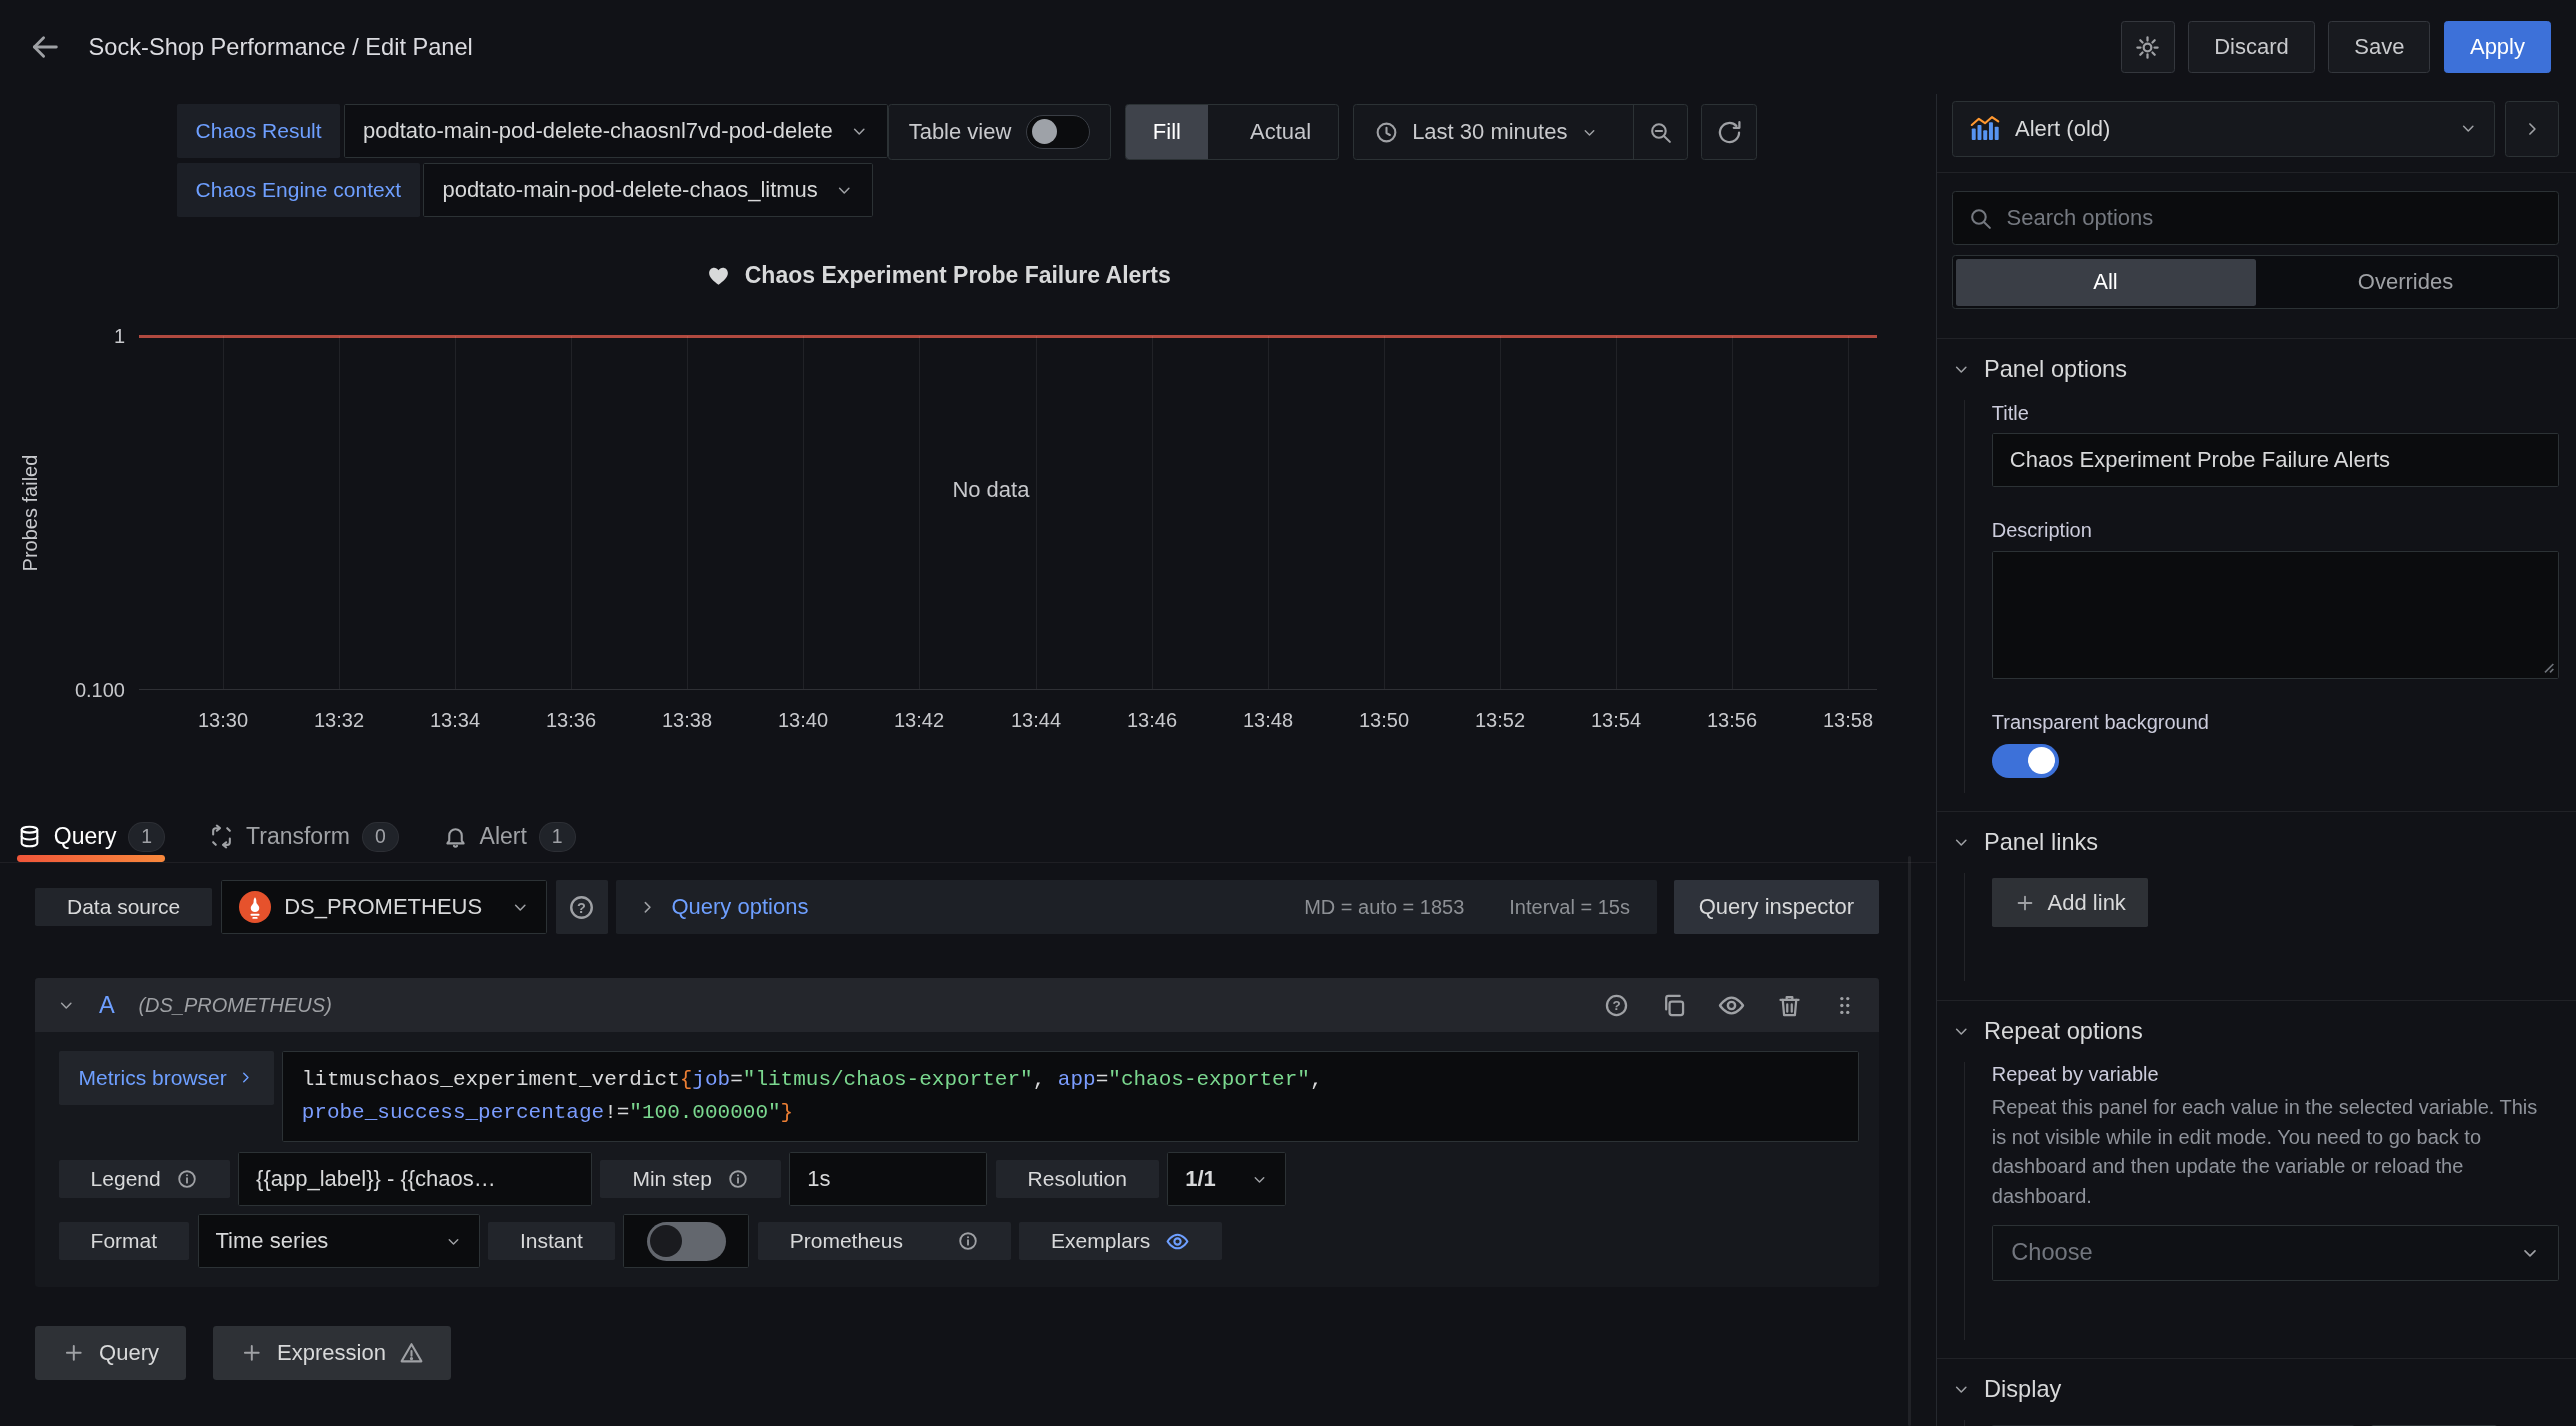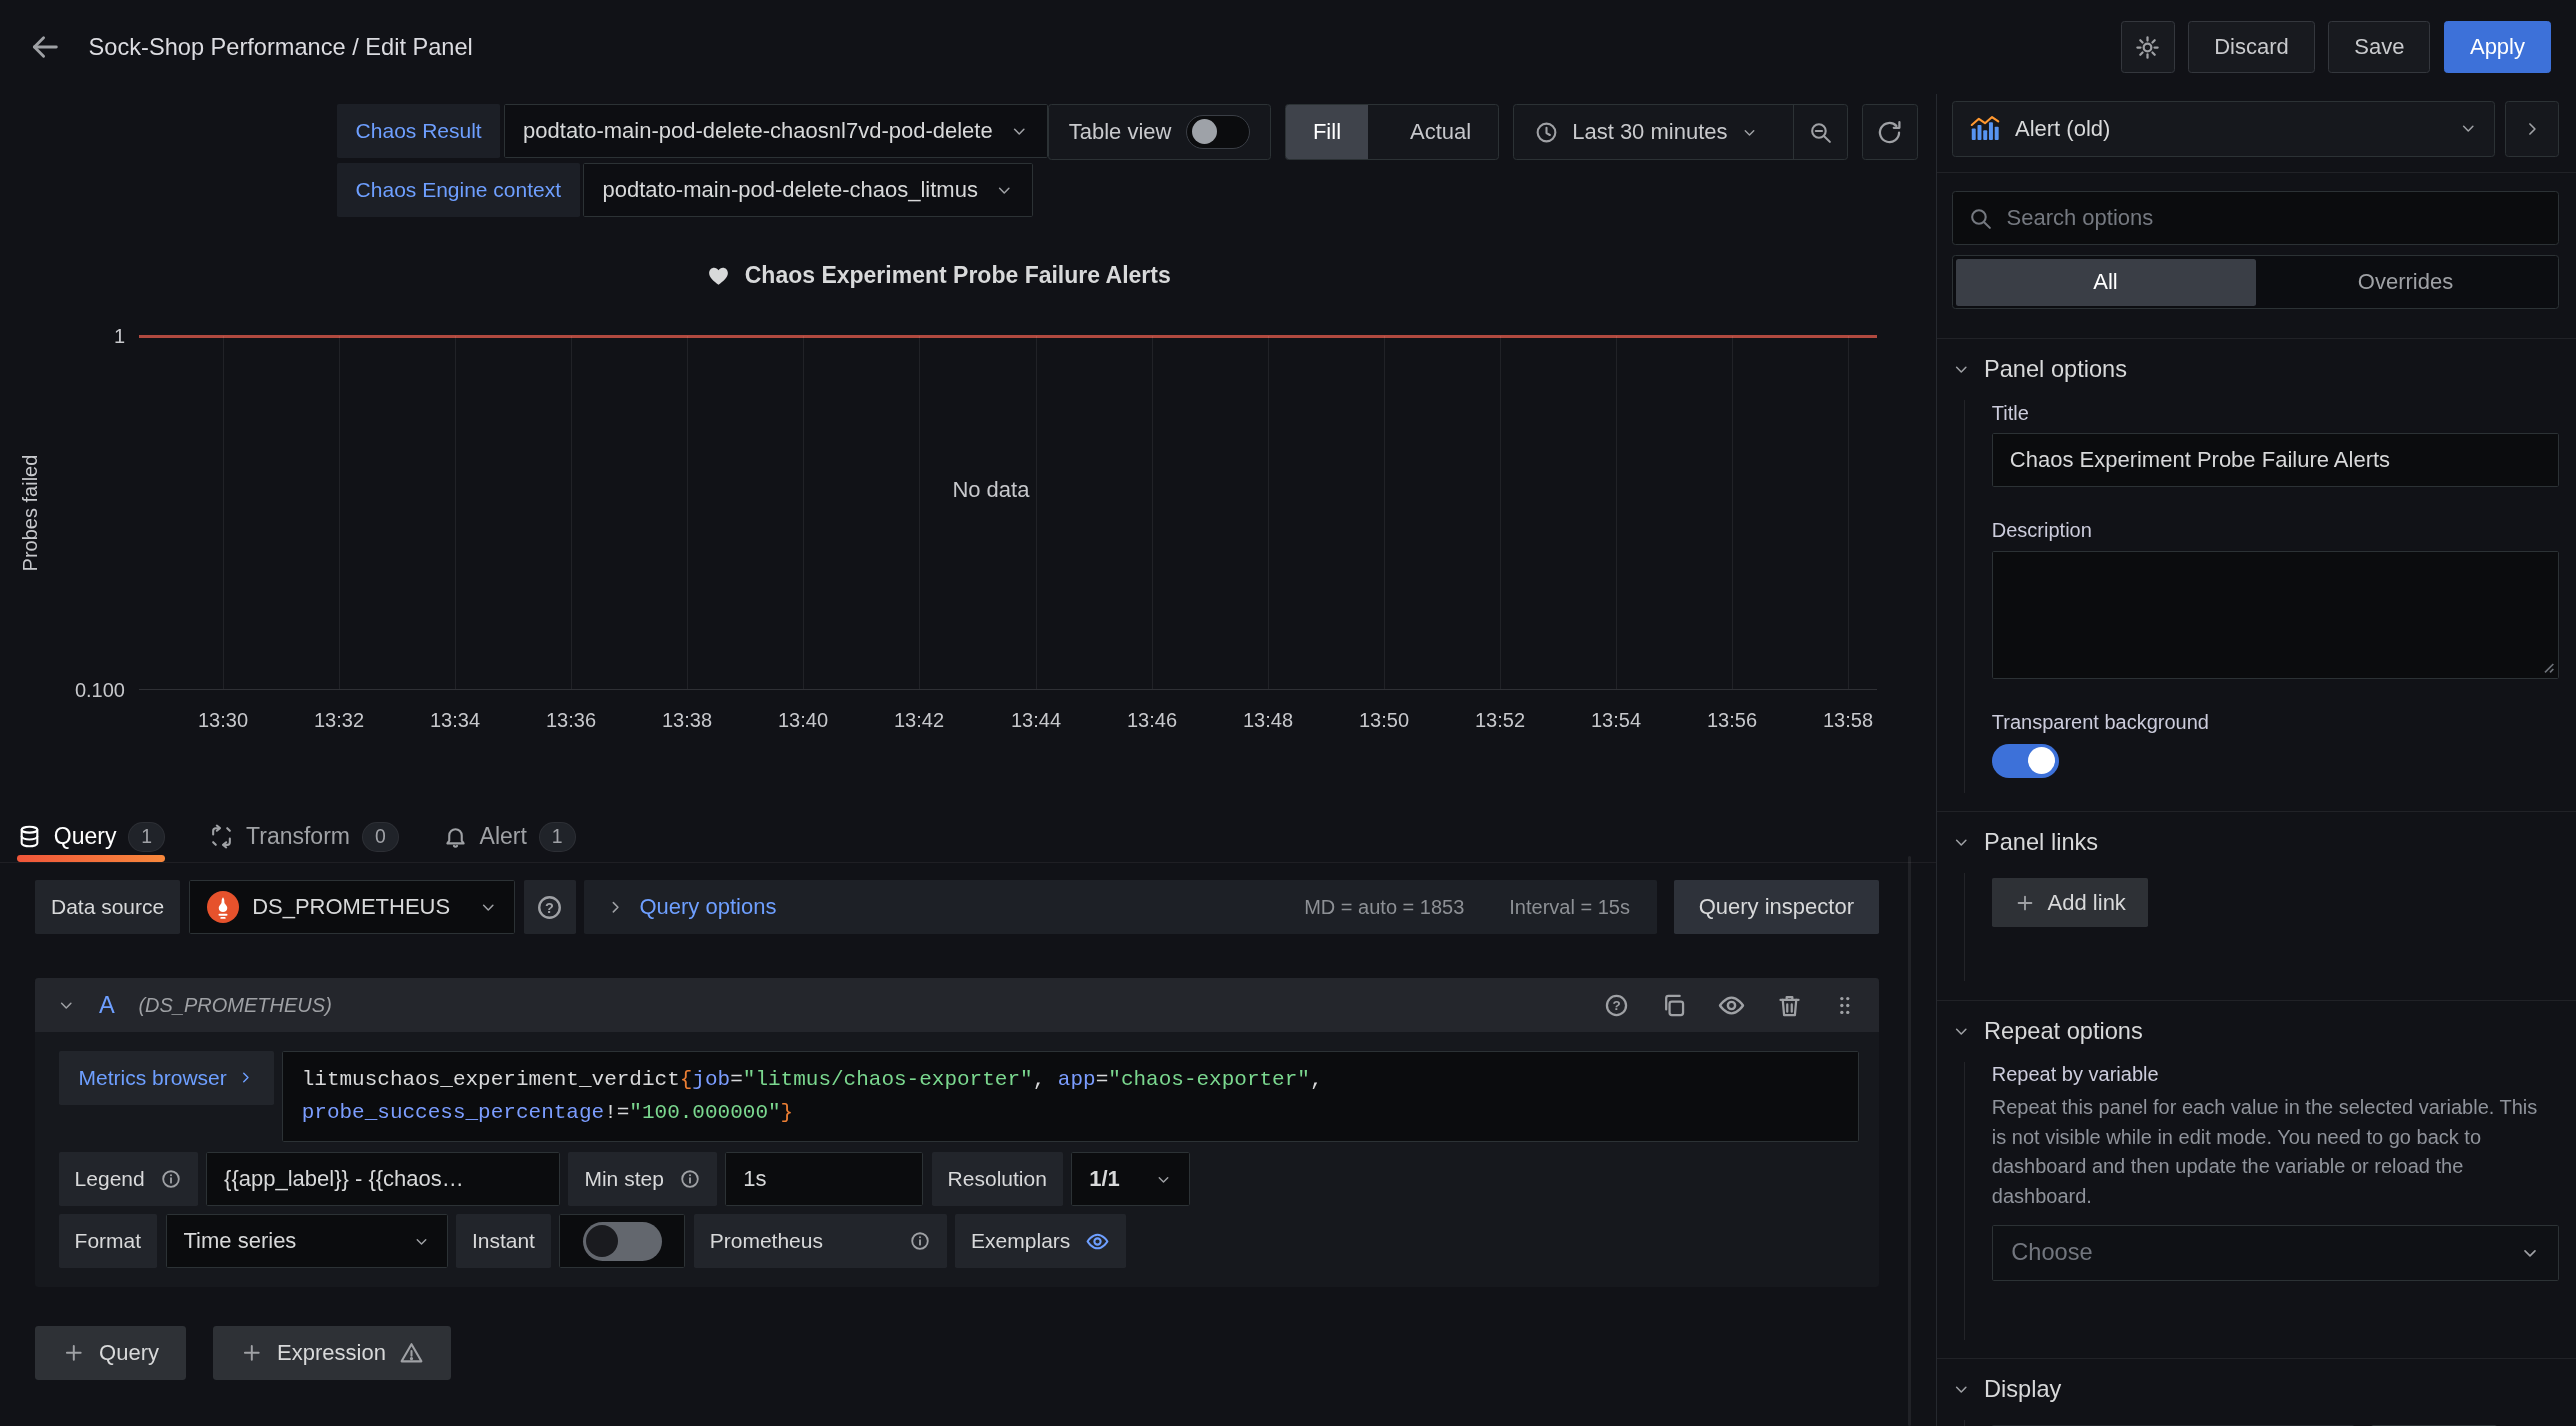--- a/index.html
+++ b/index.html
@@ -22,21 +22,21 @@
   .btn-icon { width:54px; padding:0; }
   .btn-primary { background:#3d71d9; border-color:#3d71d9; color:#fff; }
 
   
   .main { position:absolute; left:0; top:94px; width:1936px; bottom:0; }
   .sidebar { position:absolute; left:1936px; top:94px; right:0; bottom:0; border-left:0.8px solid #26292f;
              padding:0 17px 0 15px; overflow:hidden; }
   .scrollline { position:absolute; right:25px; top:762px; bottom:0; width:3.4px; background:rgba(255,255,255,.07); border-radius:1.7px; }
 
   
-  .subbar { display:flex; justify-content:flex-end; align-items:flex-start; padding:10px 18.5px 0 17px; }
+  .subbar { display:flex; justify-content:center; align-items:flex-start; padding:10px 18.5px 0 17px; }
   .var-row { display:flex; margin-bottom:5px; }
   .var-label { background:#1c1f26; border-radius:1.7px; height:54px; display:flex; align-items:center; padding:0 18.5px;
                color:#6e9fff; font-weight:500; font-size:21px; }
   .var-value { background:#0d0e12; border:0.8px solid #2c3235; border-radius:1.7px; height:54px; margin-left:3.4px;
                display:flex; align-items:center; gap:17px; padding:0 18.5px; font-size:22px; color:#d8d9da; cursor:pointer; }
   .controls { display:flex; gap:13.5px; align-items:stretch; height:56px; }
   .ctrl { border:0.8px solid #2c3235; border-radius:3.4px; background:#15171c; display:flex; align-items:center;
           padding:0 20px; gap:15px; font-size:22px; color:#c9cacd; cursor:pointer; }
   .seg2 { padding:0; overflow:hidden; }
   .seg { height:100%; display:flex; align-items:center; padding:0 27px; color:#c6c7cb; }
@@ -64,21 +64,21 @@
   .tab { position:relative; display:flex; align-items:center; gap:11.8px; height:100%; color:#9fa1a5; font-size:23px; cursor:pointer; }
   .tab.active { color:#fff; font-weight:500; }
   .tab.active::after { content:""; position:absolute; left:0; right:0; bottom:0; height:6.7px; border-radius:3.4px;
                        background:linear-gradient(90deg,#f0563a,#f8883c); }
   .badge { min-width:37px; height:30px; border-radius:15px; background:#202329; border:0.8px solid rgba(255,255,255,.06);
            display:flex; align-items:center; justify-content:center; font-size:19.4px; color:#a0a2a7; padding:0 10px; }
 
   
   .editor { padding:17px 57px 0 35px; }
   .row { display:flex; gap:8.4px; align-items:center; }
-  .label-chip { background:#22252b; height:54px; display:flex; align-items:center; gap:15px; padding:0 16px;
+  .label-chip { background:#22252b; height:38px; display:flex; align-items:center; gap:15px; padding:0 32px;
                 border-radius:1.7px; font-size:21px; color:#d8d9da; white-space:nowrap; }
   .select, .input { background:#0b0c0e; border:0.8px solid #2c3235; border-radius:1.7px; height:54px;
                     display:flex; align-items:center; gap:13.5px; padding:0 17px; font-size:22px; color:#d8d9da; }
   .select { cursor:pointer; }
   .icon-chip { width:52px; justify-content:center; padding:0; cursor:pointer; }
   .strip { flex:1; background:#1d2026; height:54px; border-radius:1.7px; display:flex; align-items:center; gap:15px; padding:0 22px; }
   .q-options-link { color:#6e9fff; font-size:22px; font-weight:500; cursor:pointer; }
   .strip-info { color:#8d9095; font-size:20px; }
   .qi-chip { background:#2e323a; height:54px; border-radius:1.7px; display:flex; align-items:center; padding:0 25px;
              font-size:22px; font-weight:500; color:#d8d9da; margin-left:8.4px; cursor:pointer; }

